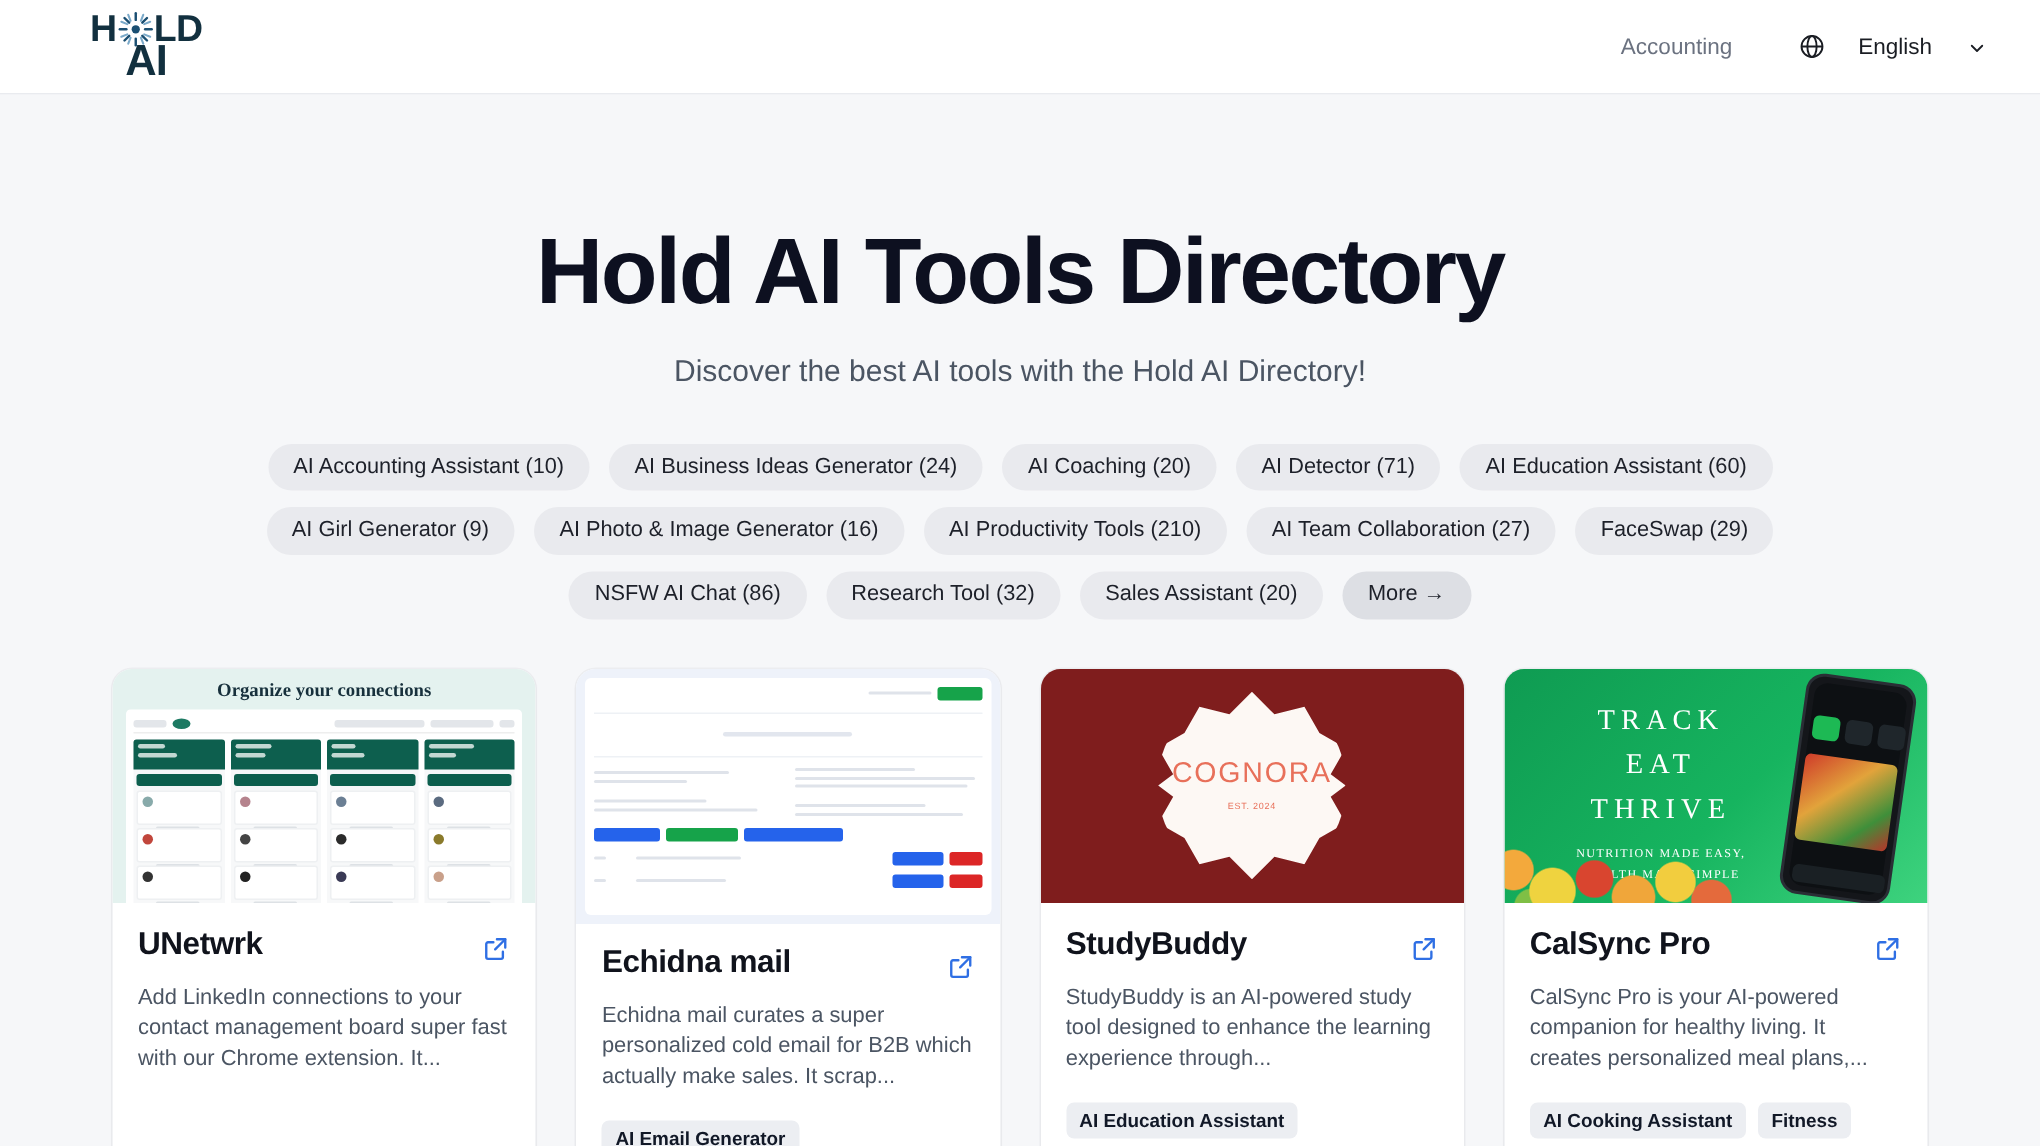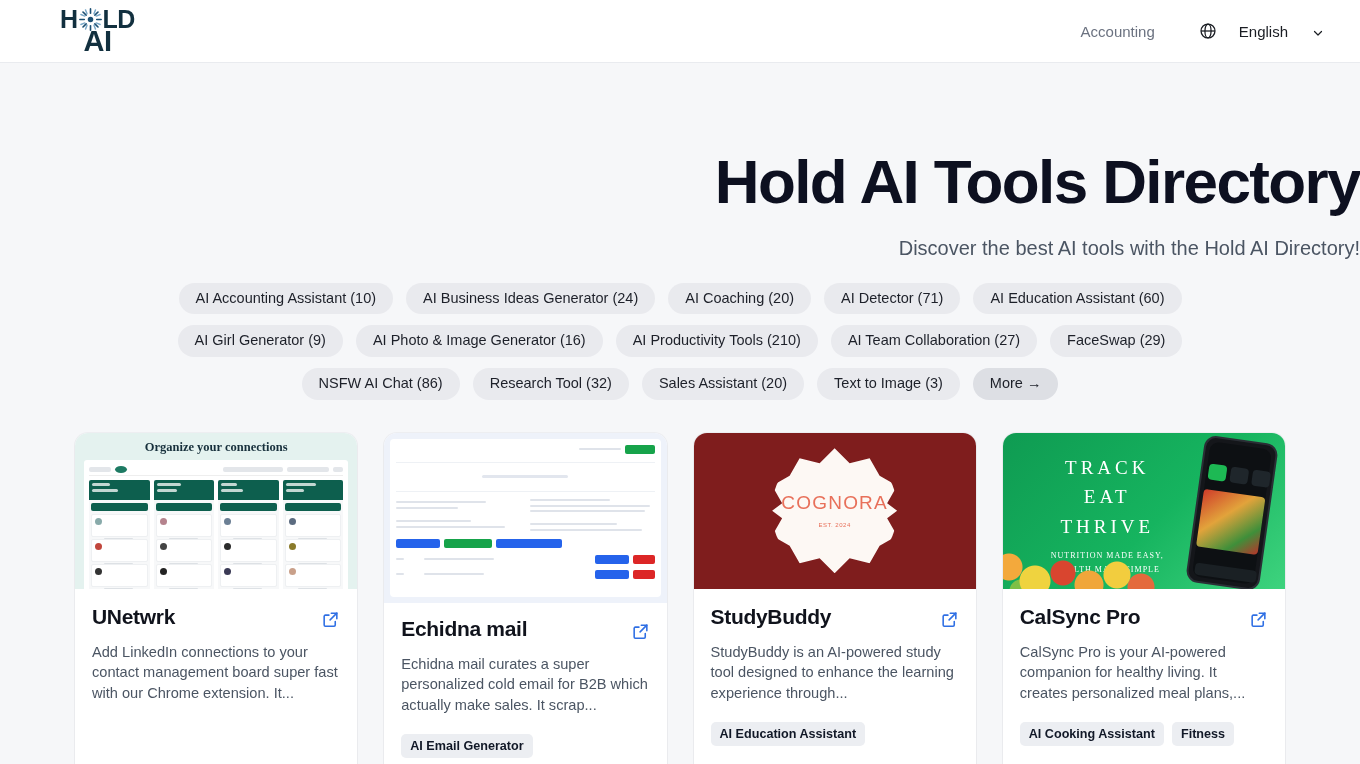--- a/index.html
+++ b/index.html
@@ -39,32 +39,32 @@
     font-size: 15px; color: #6b7280; font-weight: 400; cursor: pointer;
   }
   .lang {
     display: flex; align-items: center; gap: 22px;
     font-size: 15px; color: #1a1d23; font-weight: 500; cursor: pointer;
   }
   .globe { width: 18px; height: 18px; display:block; }
   .chev { width: 12px; height: 12px; display:block; margin-left: 2px; }
 
   
-  .hero { text-align: right; padding-top: 86px; }
+  .hero { text-align: center; padding-top: 86px; }
   .hero h1 {
     font-size: 62px; font-weight: 800; color: #0d1020;
     letter-spacing: -1.6px; line-height: 1.06;
   }
   .hero p {
     margin-top: 22px; font-size: 20px; color: #4b5563; font-weight: 400;
   }
 
   
   .tagwrap {
-    margin: 23px auto 0; width: 1130px;
+    margin: 36px auto 0; width: 1130px;
     display: flex; flex-wrap: wrap; justify-content: center;
     gap: 11px 13px;
   }
   .tag {
     background: #e9eaee; color: #1d2029;
     font-size: 14.5px; border-radius: 999px;
     padding: 7px 17px 8px; white-space: nowrap; cursor: pointer;
     line-height: 1.15;
   }
   .tag.more { background: #dddfe4; }
@@ -240,21 +240,20 @@
   <span class="tag">AI Detector (71)</span>
   <span class="tag">AI Education Assistant (60)</span>
   <span class="tag">AI Girl Generator (9)</span>
   <span class="tag">AI Photo &amp; Image Generator (16)</span>
   <span class="tag">AI Productivity Tools (210)</span>
   <span class="tag">AI Team Collaboration (27)</span>
   <span class="tag">FaceSwap (29)</span>
   <span class="tag">NSFW AI Chat (86)</span>
   <span class="tag">Research Tool (32)</span>
   <span class="tag">Sales Assistant (20)</span>
-  <span class="tag">Text to Image (3)</span>
   <span class="tag more">More →</span>
 </div>
 
 <div class="grid">
 
   <div class="card">
     <div class="thumb t1">
       <div class="t1title">Organize your connections</div>
       <div class="browser">
         <div class="bbar">

